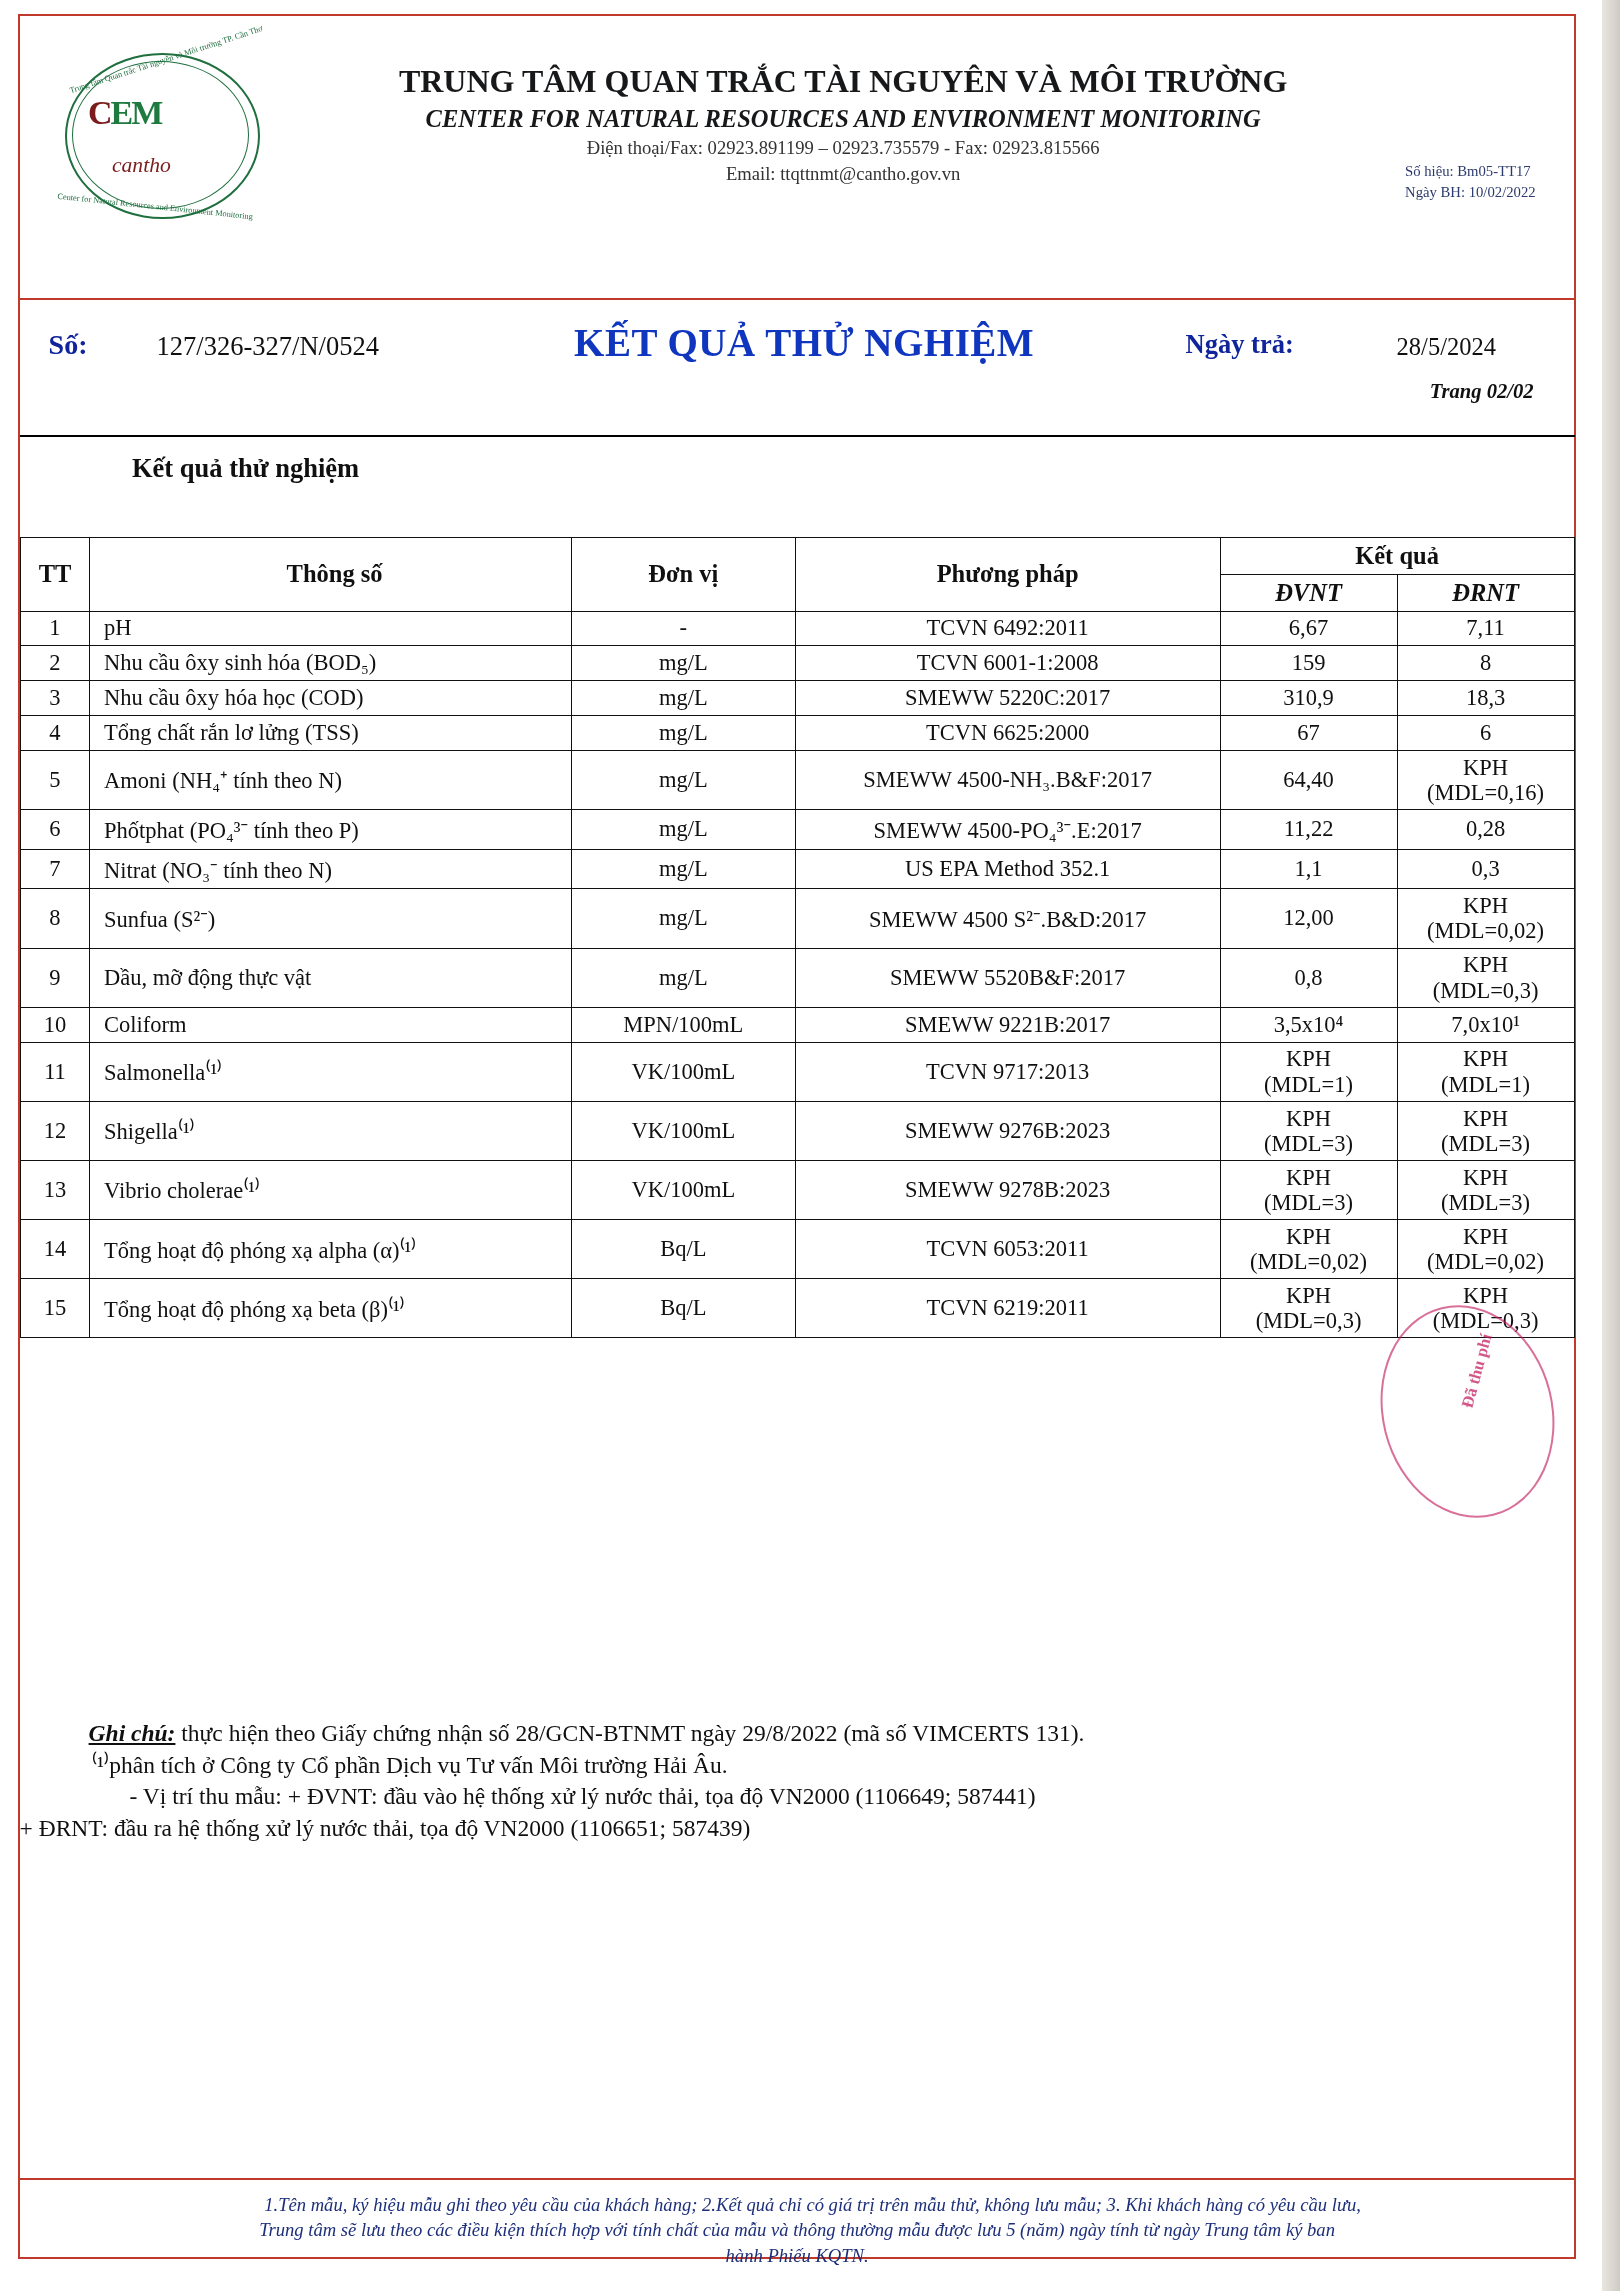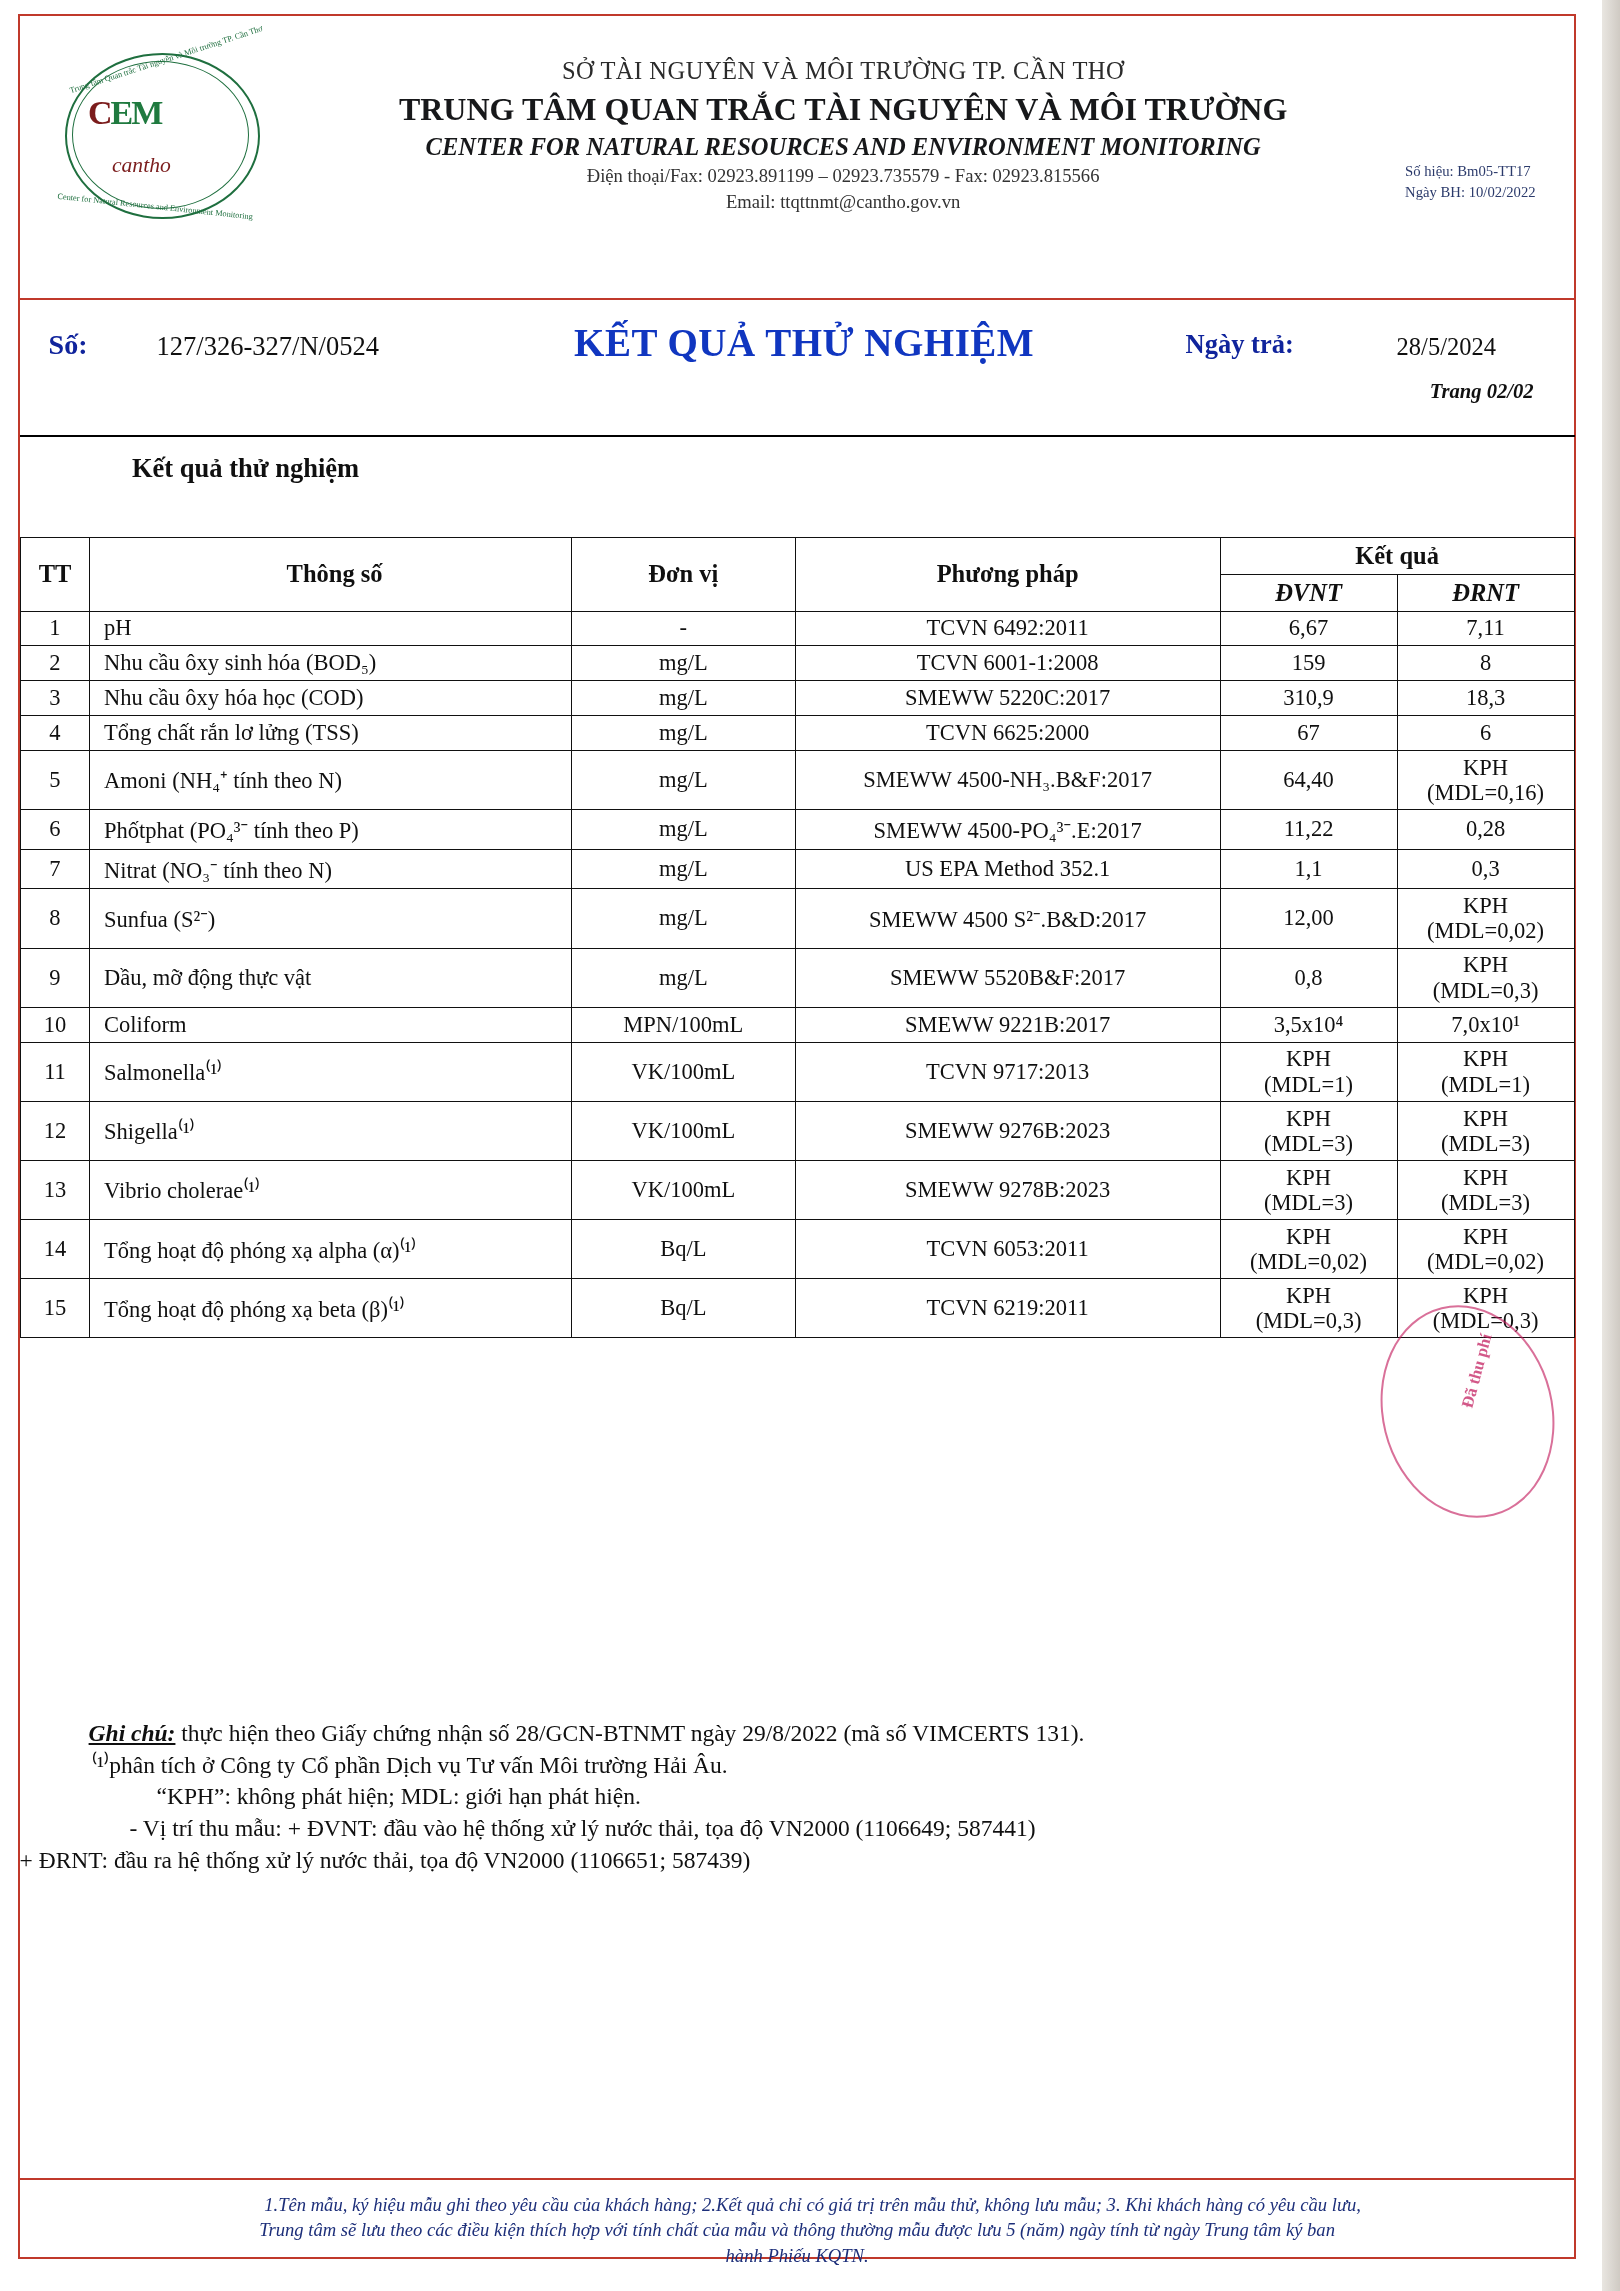--- a/index.html
+++ b/index.html
@@ -368,21 +368,20 @@
       <div class="ring2"></div>
       <div class="arc-text">
         <div class="arc-top">Trung tâm Quan trắc Tài nguyên và Môi trường TP. Cần Thơ</div>
         <div class="arc-bottom">Center for Natural Resources and Environment Monitoring</div>
       </div>
       <div class="cem">C<span class="green">EM</span></div>
       <div class="cantho">cantho</div>
     </div>
 
     <div class="org-block">
-      <div class="org-line1">SỞ TÀI NGUYÊN VÀ MÔI TRƯỜNG TP. CẦN THƠ</div>
       <div class="org-line2">TRUNG TÂM QUAN TRẮC TÀI NGUYÊN VÀ MÔI TRƯỜNG</div>
       <div class="org-line3">CENTER FOR NATURAL RESOURCES AND ENVIRONMENT MONITORING</div>
       <div class="org-tel">Điện thoại/Fax: 02923.891199 – 02923.735579 - Fax: 02923.815566</div>
       <div class="org-mail">Email: ttqttnmt@cantho.gov.vn</div>
     </div>
 
     <div class="doc-code">
       <div>Số hiệu: Bm05-TT17</div>
       <div>Ngày BH: 10/02/2022</div>
     </div>
@@ -582,21 +581,20 @@
     <div class="ellipse"></div>
     <div class="txt">Đã thu phí</div>
   </div>
 
   <div class="notes">
     <div class="line l1">
       <span class="ghichu-label">Ghi chú:</span>
       <span>thực hiện theo Giấy chứng nhận số 28/GCN-BTNMT ngày 29/8/2022 (mã số VIMCERTS 131).</span>
     </div>
     <div class="line l2">⁽¹⁾phân tích ở Công ty Cổ phần Dịch vụ Tư vấn Môi trường Hải Âu.</div>
-    <div class="line l3">“KPH”: không phát hiện; MDL: giới hạn phát hiện.</div>
     <div class="line l4">- Vị trí thu mẫu: + ĐVNT: đầu vào hệ thống xử lý nước thải, tọa độ VN2000 (1106649; 587441)</div>
     <div class="line l5">+ ĐRNT: đầu ra hệ thống xử lý nước thải, tọa độ VN2000 (1106651; 587439)</div>
   </div>
 
   <div class="footer">
     <p class="first">1.Tên mẫu, ký hiệu mẫu ghi theo yêu cầu của khách hàng; 2.Kết quả chỉ có giá trị trên mẫu thử, không lưu mẫu; 3. Khi khách hàng có yêu cầu lưu,</p>
     <p>Trung tâm sẽ lưu theo các điều kiện thích hợp với tính chất của mẫu và thông thường mẫu được lưu 5 (năm) ngày tính từ ngày Trung tâm ký ban</p>
     <p>hành Phiếu KQTN.</p>
   </div>
 </div>

